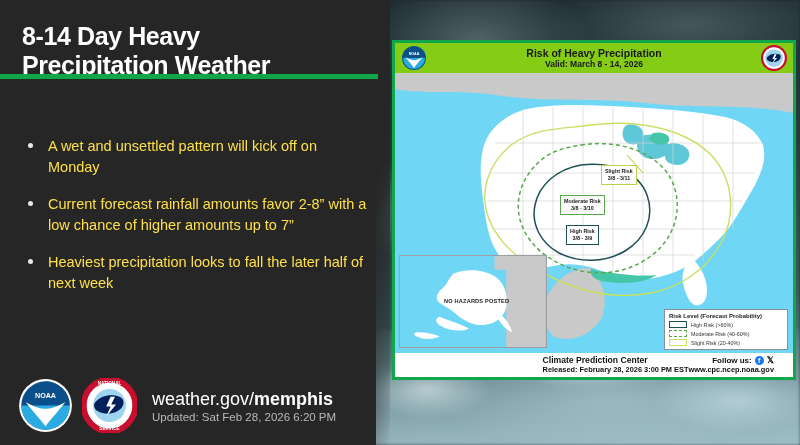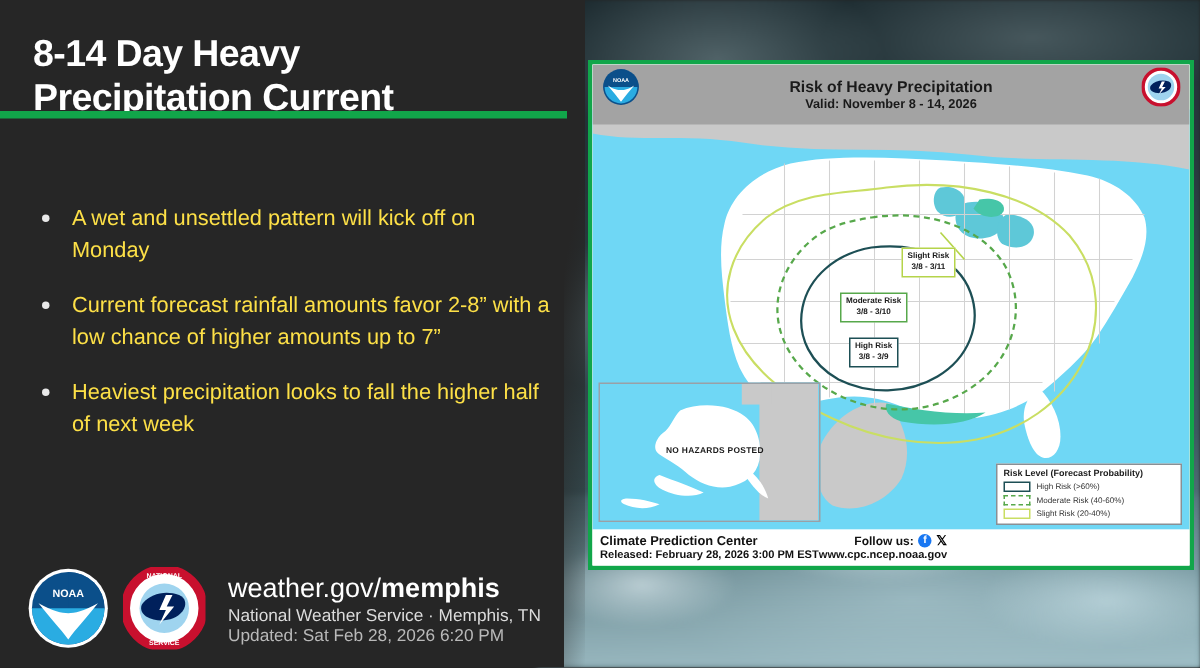--- a/index.html
+++ b/index.html
@@ -74,22 +74,22 @@
   .foot-line3 { font-size: 11.5px; margin-top: 1px; color: #b9b9b9; }
 
   
   .map-frame {
     position: absolute; left: 392px; top: 40px; width: 404px; height: 340px;
     border: 3px solid #11a64a; background: #ffffff;
   }
   .map-inner { position: absolute; inset: 0; overflow: hidden; background: #ffffff; }
 
   .map-header {
-    position: absolute; left: 0; top: 0; width: 100%; height: 40px;
-    background: #a3a3a3; display: flex; align-items: center; justify-content: center;
+    position: absolute; left: 0; top: 0; width: 100%; height: 30px;
+    background: #84cc16; display: flex; align-items: center; justify-content: center;
     z-index: 6;
   }
   .map-header .h-txt { text-align: center; line-height: 1.18; }
   .map-title { font-size: 10.5px; font-weight: bold; color: #1a1a1a; }
   .map-valid { font-size: 8.5px; font-weight: bold; color: #1a1a1a; }
   .noaa-badge { position: absolute; left: 6px; top: 2px; width: 26px; height: 26px; }
   .nws-badge  { position: absolute; right: 6px; top: 2px; width: 26px; height: 26px; }
 
   
   .ocean { position: absolute; left: 0; top: 30px; right: 0; bottom: 24px; background: #6fd7f5; z-index: 1; }
@@ -125,21 +125,21 @@
   .sw { width: 18px; height: 7px; flex: 0 0 auto; background: #ffffff; }
   .sw.high { border: 1.2px solid #1d4f55; }
   .sw.mod  { border: 1.2px dashed #57a84b; }
   .sw.slt  { border: 1.2px solid #c9de63; }
   .legend-lbl { font-size: 5.4px; color: #333333; }
 
   
   .credits {
     position: absolute; left: 0; right: 0; bottom: 0; height: 24px;
     background: #ffffff; z-index: 8; display: flex;
-    align-items: center; justify-content: flex-start; padding: 0 5px;
+    align-items: center; justify-content: flex-end; padding: 0 19px;
   }
   .cred-l { line-height: 1.2; }
   .cred-r { line-height: 1.2; text-align: right; }
   .cred-strong { font-size: 8.6px; font-weight: bold; color: #111111; }
   .cred-sub { font-size: 7.4px; font-weight: bold; color: #111111; }
   .follow { display: flex; align-items: center; justify-content: flex-end; gap: 3px; font-size: 8px; font-weight: bold; color: #111; }
   .fb { width: 9px; height: 9px; border-radius: 50%; background: #1877f2; color: #fff; font-size: 7px; font-weight: bold; text-align: center; line-height: 9px; }
   .xk { font-size: 9px; font-weight: bold; color: #000; }
 </style>
 </head>
@@ -147,36 +147,36 @@
 
 <div id="root">
 
   <div class="bg-sat"></div>
   <div class="bg-sat-b"></div>
   <div class="bg-left"></div>
   <div class="bg-left-taper"></div>
 
   <div class="title">
     <div>8-14 Day Heavy</div>
-    <div>Precipitation Current</div>
+    <div>Precipitation Weather</div>
   </div>
   <div class="title-rule"></div>
 
   <div class="bullets">
     <div class="bullet">
       <span class="dot"></span>
       <span>A wet and unsettled pattern will kick off on Monday</span>
     </div>
     <div class="bullet">
       <span class="dot"></span>
       <span>Current forecast rainfall amounts favor 2-8” with a low chance of higher amounts up to 7”</span>
     </div>
     <div class="bullet">
       <span class="dot"></span>
-      <span>Heaviest precipitation looks to fall the higher half of next week</span>
+      <span>Heaviest precipitation looks to fall the later half of next week</span>
     </div>
   </div>
 
   <div class="footer">
     <svg class="logo" viewBox="0 0 100 100">
       <circle cx="50" cy="50" r="48" fill="#ffffff"></circle>
       <circle cx="50" cy="50" r="44" fill="#0b4f8a"></circle>
       <path d="M50 6 A44 44 0 0 1 94 50 L50 50 Z" fill="#0b4f8a"></path>
       <path d="M6 50 A44 44 0 0 0 94 50 Z" fill="#2aace2"></path>
       <path d="M14 44 C28 62 40 74 50 88 C60 74 72 62 86 44 C68 54 58 56 50 56 C42 56 32 54 14 44 Z" fill="#ffffff"></path>
@@ -187,21 +187,20 @@
       <circle cx="50" cy="50" r="47" fill="none" stroke="#c8102e" stroke-width="11"></circle>
       <circle cx="50" cy="50" r="35" fill="#ffffff"></circle>
       <circle cx="50" cy="50" r="30" fill="#9fd4ef"></circle>
       <path d="M24 44 C34 32 52 28 68 34 C76 37 78 46 72 54 C62 66 42 68 28 60 C22 56 20 49 24 44 Z" fill="#00205b"></path>
       <path d="M52 34 L44 52 L52 52 L44 70 L62 48 L53 48 L60 34 Z" fill="#ffffff"></path>
       <text x="50" y="13" font-size="8.5" font-weight="bold" fill="#ffffff" text-anchor="middle" font-family="Liberation Sans, sans-serif">NATIONAL</text>
       <text x="50" y="94" font-size="8.5" font-weight="bold" fill="#ffffff" text-anchor="middle" font-family="Liberation Sans, sans-serif">SERVICE</text>
     </svg>
     <div class="foot-text">
       <div class="foot-line1"><span>weather.gov/</span><b>memphis</b></div>
-      <div class="foot-line2">National Weather Service · Memphis, TN</div>
       <div class="foot-line3">Updated: Sat Feb 28, 2026 6:20 PM</div>
     </div>
   </div>
 
   <div class="map-frame">
     <div class="map-inner">
 
       <div class="ocean"></div>
 
       <svg class="landmass" style="left:0;top:30px;width:398px;height:280px;" viewBox="0 0 398 280">
@@ -287,21 +286,21 @@
       <div class="map-header">
         <svg class="noaa-badge" viewBox="0 0 100 100">
           <circle cx="50" cy="50" r="46" fill="#0b4f8a"></circle>
           <path d="M50 8 A42 42 0 0 1 92 50 L50 50 Z" fill="#0b4f8a"></path>
           <path d="M8 50 A42 42 0 0 0 92 50 Z" fill="#2aace2"></path>
           <path d="M16 46 C30 62 40 74 50 88 C60 74 70 62 84 46 C68 56 58 58 50 58 C42 58 32 56 16 46 Z" fill="#ffffff"></path>
           <text x="50" y="38" font-size="14" font-weight="bold" fill="#ffffff" text-anchor="middle" font-family="Liberation Sans, sans-serif">NOAA</text>
         </svg>
         <div class="h-txt">
           <div class="map-title">Risk of Heavy Precipitation</div>
-          <div class="map-valid">Valid: November 8 - 14, 2026</div>
+          <div class="map-valid">Valid: March 8 - 14, 2026</div>
         </div>
         <svg class="nws-badge" viewBox="0 0 100 100">
           <circle cx="50" cy="50" r="48" fill="#ffffff"></circle>
           <circle cx="50" cy="50" r="46" fill="none" stroke="#c8102e" stroke-width="9"></circle>
           <circle cx="50" cy="50" r="34" fill="#9fd4ef"></circle>
           <path d="M24 46 C34 34 54 30 70 36 C78 40 78 50 70 58 C58 68 38 68 26 60 C21 56 21 50 24 46 Z" fill="#00205b"></path>
           <path d="M52 36 L44 54 L52 54 L44 70 L62 50 L53 50 L60 36 Z" fill="#ffffff"></path>
         </svg>
       </div>
 

